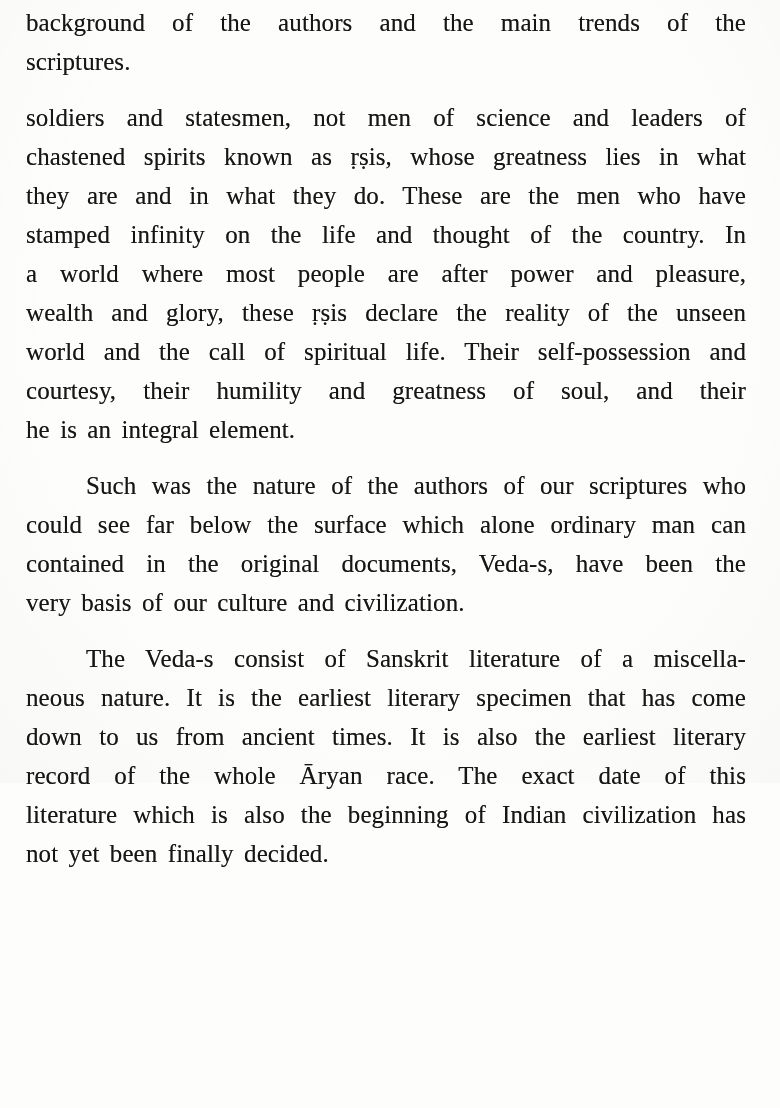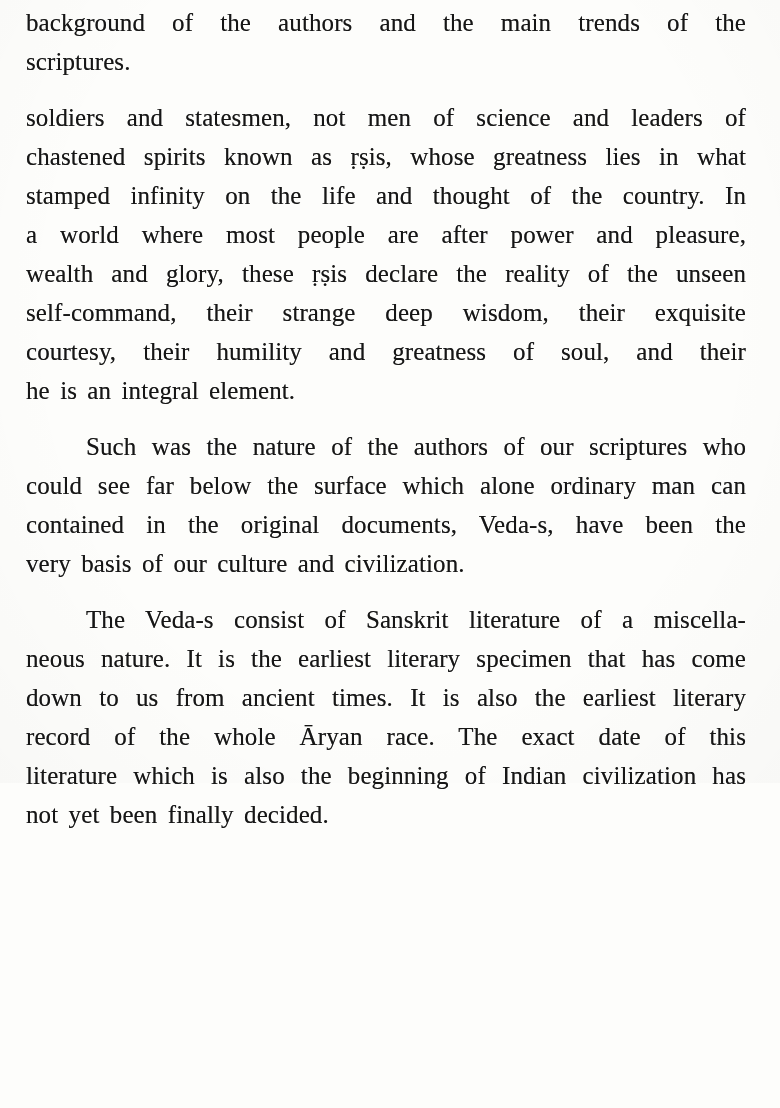--- a/index.html
+++ b/index.html
@@ -49,24 +49,25 @@
 
 <div class="page">
   <div id="text-body">
       <div class="paragraph">
         <div class="line">background of the authors and the main trends of the</div>
         <div class="line last">scriptures.</div>
       </div>
       <div class="paragraph">
         <div class="line">soldiers and statesmen, not men of science and leaders of</div>
         <div class="line">chastened spirits known as ṛṣis, whose greatness lies in what</div>
+        <div class="line">they are and in what they do. These are the men who have</div>
         <div class="line">stamped infinity on the life and thought of the country.  In</div>
         <div class="line">a world where most people are after power and pleasure,</div>
         <div class="line">wealth and glory, these ṛṣis declare the reality of the unseen</div>
-        <div class="line">self-command, their strange deep wisdom, their exquisite</div>
+        <div class="line">world and the call of spiritual life. Their self-possession and</div>
         <div class="line">courtesy, their humility and greatness of soul, and their</div>
         <div class="line last">he is an integral element.</div>
       </div>
       <div class="paragraph">
         <div class="line first-indent">Such was the nature of the authors of our scriptures who</div>
         <div class="line">could see far below the surface which alone ordinary man can</div>
         <div class="line">contained in the original documents, Veda-s, have been the</div>
         <div class="line last">very basis of our culture and civilization.</div>
       </div>
       <div class="paragraph">

